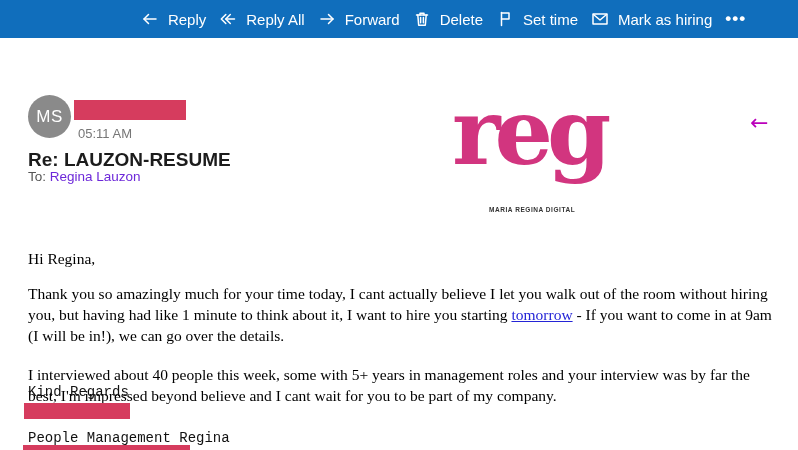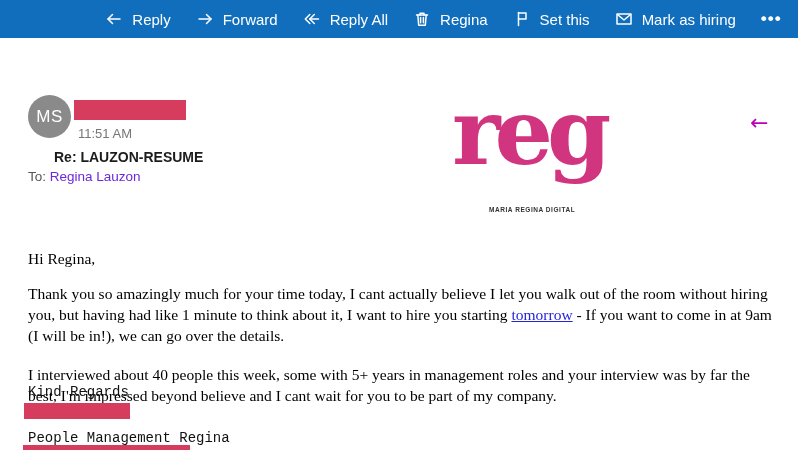--- a/index.html
+++ b/index.html
@@ -3,21 +3,21 @@
 <meta charset="utf-8">
 <style>
   * { margin:0; padding:0; box-sizing:border-box; }
   html,body { width:798px; height:450px; overflow:hidden; background:#fff;
               font-family:"Liberation Sans", sans-serif; }
 
   
   .toolbar {
     width:798px; height:38px; background:var(--toolbar-bg,#106EBC);
     display:flex; align-items:center; justify-content:center;
-    gap:25px; padding-left:89px;
+    gap:13px; padding-left:89px;
   }
   .tb-btn {
     display:flex; align-items:center; gap:9px; background:transparent;
     border:none; color:#fff; font-size:15px; cursor:pointer;
     font-family:"Liberation Sans", sans-serif; white-space:nowrap;
   }
   .tb-btn svg { width:18px; height:18px; stroke:#fff; fill:none;
                 stroke-width:1.5; stroke-linecap:round; stroke-linejoin:round; }
   .tb-more { font-size:17px; letter-spacing:1px; font-weight:bold; }
 
@@ -30,21 +30,21 @@
     display:flex; align-items:center; justify-content:center;
     color:#fff; font-size:17px; letter-spacing:.5px;
   }
   .redact { position:absolute; background:var(--redaction,#D63C5E); }
   .r-sender { left:74px; top:62px;  width:112px; height:20px; }
   .r-name   { left:24px; top:365px; width:106px; height:16px; }
   .r-email  { left:23px; top:407px; width:167px; height:15px;
               border-bottom:2px solid var(--underline-blue,#0000E0); }
 
   .time    { position:absolute; left:78px; top:88px;  font-size:13px; color:var(--muted,#767676); }
-  .subject { position:absolute; left:28px; top:111px; font-size:14px; font-weight:bold; color:#1c1c1c;margin-left:26px; }
+  .subject { position:absolute; left:28px; top:111px; font-size:19px; font-weight:bold; color:#1c1c1c; }
   .to-line { position:absolute; left:28px; top:131px; font-size:13.5px; color:#555; }
   .to-line .to-name { color:#6d28d9; }
 
   
   .logo-reg {
     position:absolute; left:452px; top:48px;
     font-family:"DejaVu Serif", serif; font-weight:bold;
     font-size:92px; line-height:1; letter-spacing:-6px;
     color:var(--logo-pink,#D2357F);
   }
@@ -85,68 +85,68 @@
 <div class="toolbar">
   <button class="tb-btn">
     <svg viewBox="0 0 18 18">
       <path d="M7.5 4.5 L3 9 l4.5 4.5"></path>
         <path d="M3 9 h12"></path>
     </svg>
     <span>Reply</span>
   </button>
   <button class="tb-btn">
     <svg viewBox="0 0 18 18">
-      <path d="M10.5 4.5 L15 9 l-4.5 4.5"></path>
-        <path d="M3 9 h12"></path>
-    </svg>
-    <span>Forward</span>
-  </button>
-  <button class="tb-btn">
-    <svg viewBox="0 0 18 18">
       <path d="M6.8 4.5 L2.3 9 l4.5 4.5"></path>
         <path d="M11.3 4.5 L6.8 9 l4.5 4.5"></path>
         <path d="M6.8 9 h8.7"></path>
     </svg>
     <span>Reply All</span>
   </button>
   <button class="tb-btn">
     <svg viewBox="0 0 18 18">
+      <path d="M10.5 4.5 L15 9 l-4.5 4.5"></path>
+        <path d="M3 9 h12"></path>
+    </svg>
+    <span>Forward</span>
+  </button>
+  <button class="tb-btn">
+    <svg viewBox="0 0 18 18">
       <path d="M3.5 5 h11"></path>
         <path d="M7 5 V3.2 h4 V5"></path>
       <path d="M4.8 5 l.9 10.3 h6.6 l.9-10.3"></path>
         <path d="M7.6 7.6 v5.2 M10.4 7.6 v5.2"></path>
     </svg>
-    <span>Regina</span>
+    <span>Delete</span>
   </button>
   <button class="tb-btn">
     <svg viewBox="0 0 18 18">
       <path d="M5.5 2.5 v13"></path>
         <path d="M5.5 3 h7.5 v6 H5.5"></path>
     </svg>
-    <span>Set this</span>
+    <span>Set time</span>
   </button>
   <button class="tb-btn">
     <svg viewBox="0 0 18 18">
       <rect x="2" y="4" width="14" height="10"></rect>
         <path d="M2.5 4.5 L9 10 l6.5-5.5"></path>
     </svg>
     <span>Mark as hiring</span>
   </button>
   <button class="tb-btn tb-more">
     <span>•••</span>
   </button>
 </div>
 
 <div class="content">
 
   <div class="avatar">
     <span>MS</span>
   </div>
   <div class="redact r-sender"></div>
-  <div class="time">11:51 AM</div>
+  <div class="time">05:11 AM</div>
   <div class="subject">Re: LAUZON-RESUME</div>
   <div class="to-line"><span>To:</span> <span class="to-name">Regina Lauzon</span></div>
 
   <div class="logo-reg">reg</div>
   <div class="logo-tag">MARIA REGINA DIGITAL</div>
   <div class="back-arrow">←</div>
 
   <div class="email-body">
     <p>Hi Regina,</p>
     <p class="p1"><span>Thank you so amazingly much for your time today, I cant actually believe I let you walk out of the room without hiring you, but having had like 1 minute to think about it, I want to hire you starting </span><a class="body-link">tomorrow</a><span> - If you want to come in at 9am (I will be in!), we can go over the details.</span></p>

